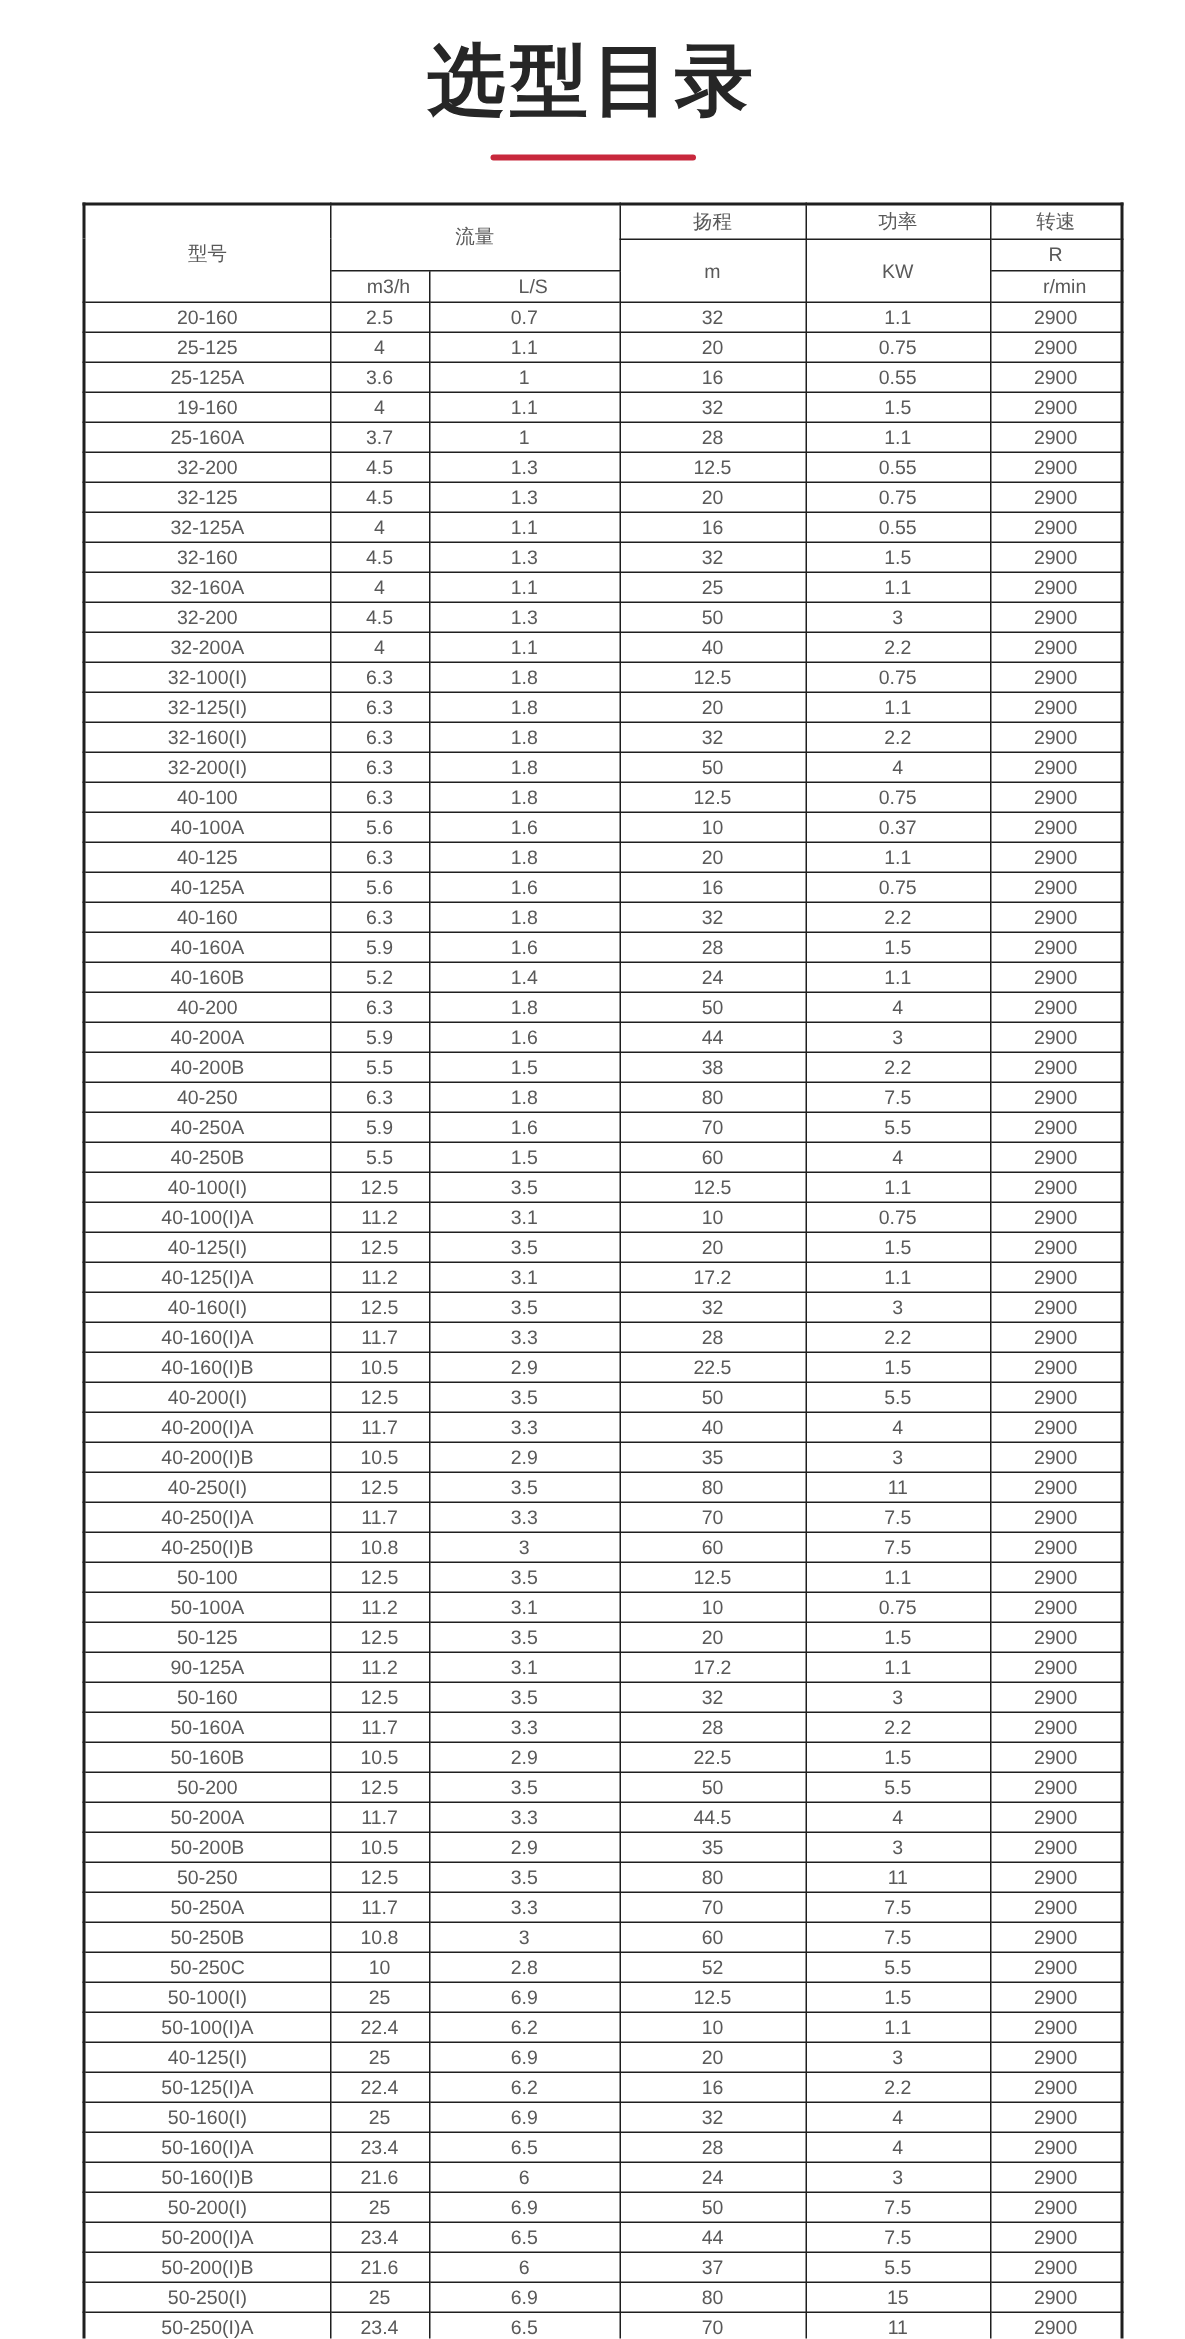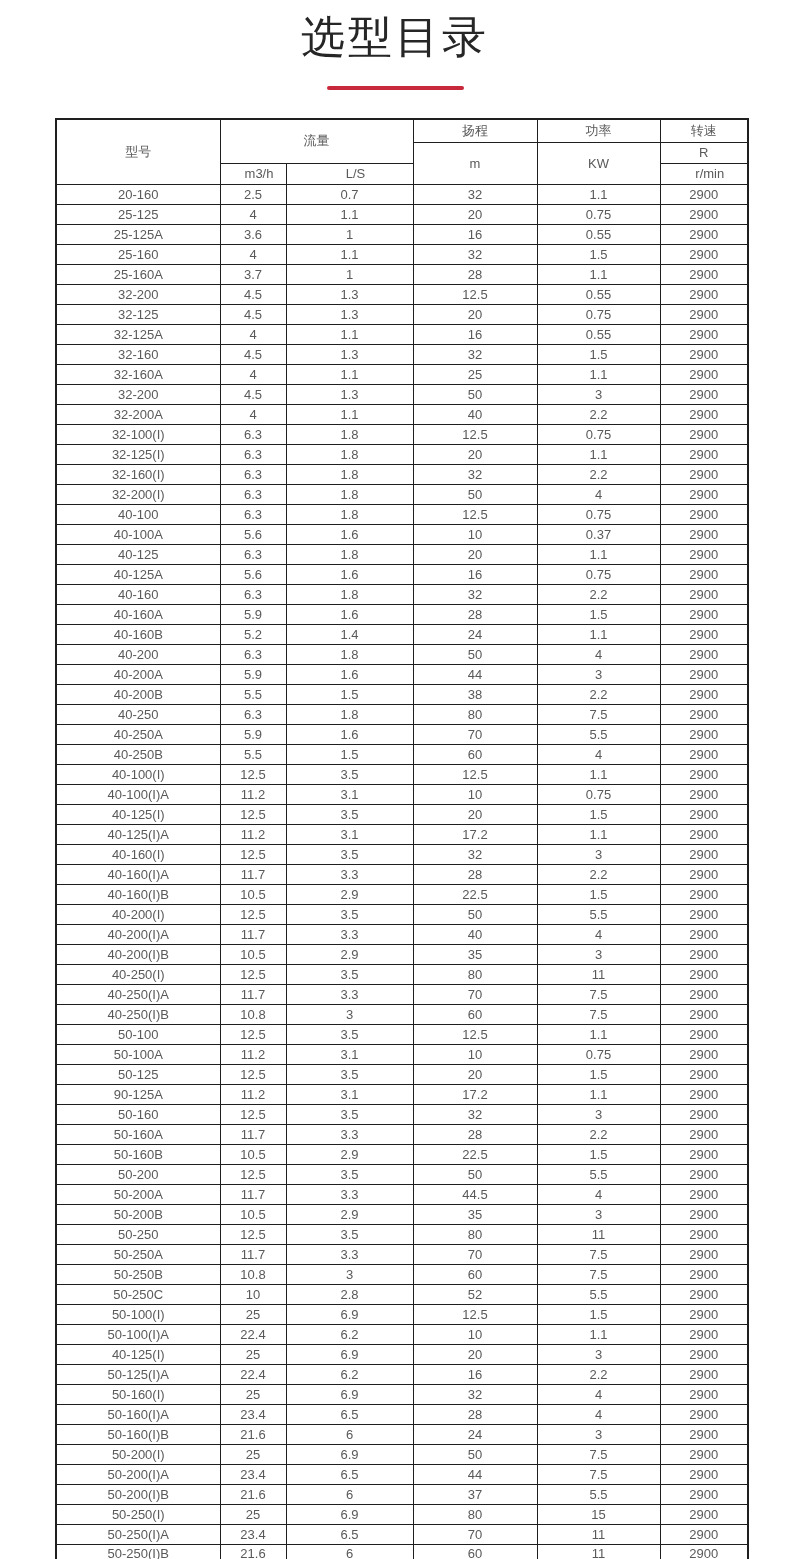--- a/index.html
+++ b/index.html
@@ -8,25 +8,25 @@
     padding: 0;
   }
   body {
     width: 790px;
     height: 1559px;
     overflow: hidden;
     background: #ffffff;
     font-family: "Liberation Sans", "DejaVu Sans", sans-serif;
   }
   .page-title {
-    padding-top: 10px;
+    padding-top: 27px;
     text-align: center;
-    font-size: 44px;
+    font-size: 52px;
     line-height: 54px;
-    font-weight: 400;
+    font-weight: 700;
     color: #262626;
     letter-spacing: 3px;
   }
   .title-divider {
     width: 137px;
     height: 4px;
     margin: 22px auto 0 auto;
     border-radius: 2px;
   }
   table.catalog {
@@ -107,21 +107,21 @@
       </tr>
       <tr>
         <td>25-125A</td>
         <td>3.6</td>
         <td>1</td>
         <td>16</td>
         <td>0.55</td>
         <td>2900</td>
       </tr>
       <tr>
-        <td>25-160</td>
+        <td>19-160</td>
         <td>4</td>
         <td>1.1</td>
         <td>32</td>
         <td>1.5</td>
         <td>2900</td>
       </tr>
       <tr>
         <td>25-160A</td>
         <td>3.7</td>
         <td>1</td>

